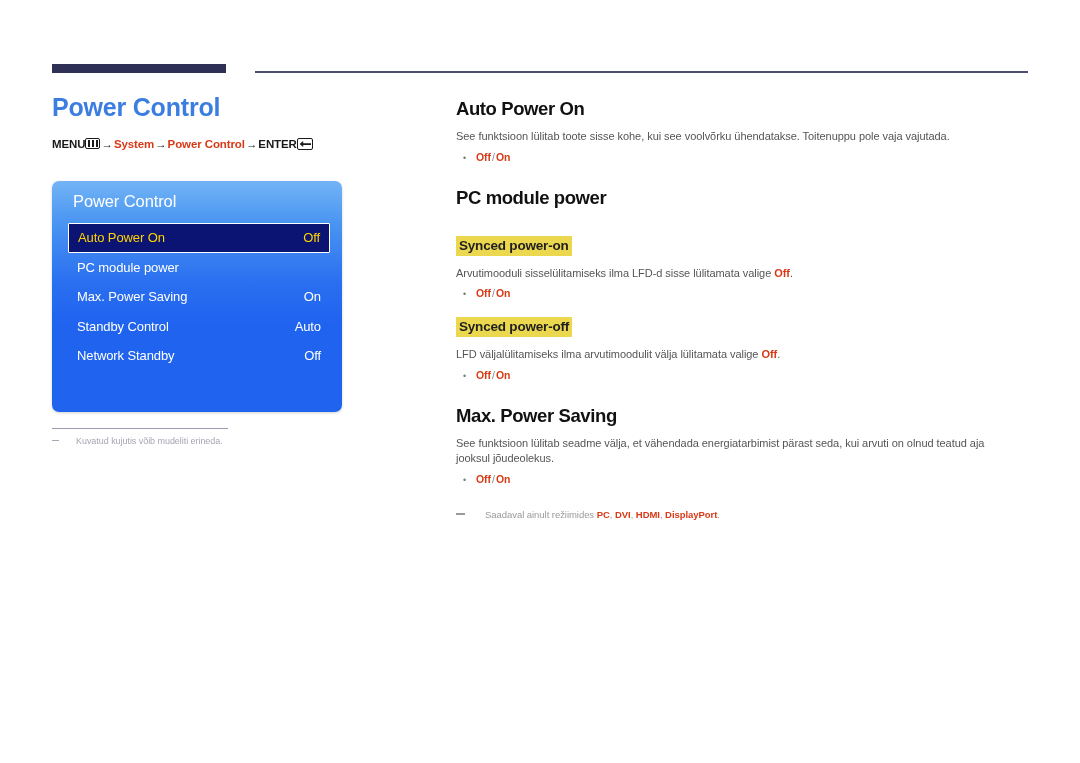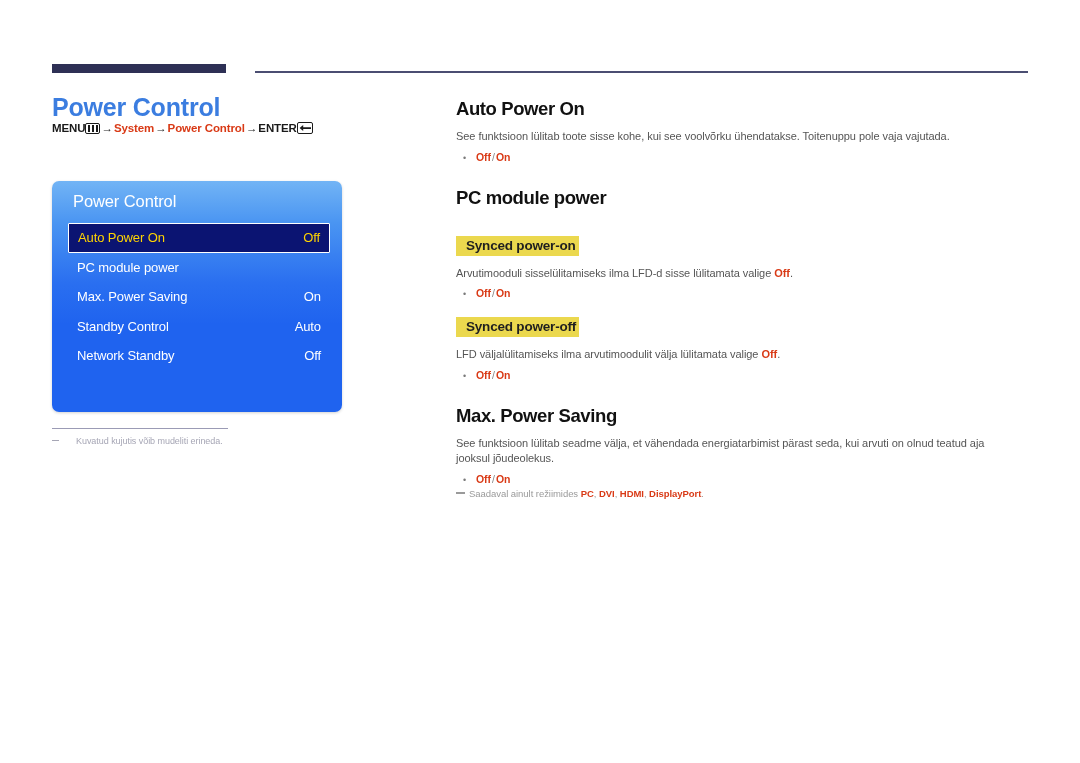--- a/index.html
+++ b/index.html
@@ -57,27 +57,27 @@
   }
   .page-title {
     font-size: 25px;
     font-weight: bold;
     color: #3b7de0;
     letter-spacing: -0.2px;
     margin: 0;
     line-height: 30px;
   }
   .breadcrumb {
+    margin-top: 16px;
     font-size: 11.5px;
     font-weight: bold;
     color: #1a1a1a;
     letter-spacing: -0.1px;
     white-space: nowrap;
     display: flex;
-    align-items: center;
   }
   .bc-red { color: #d93a16; }
   .bc-arrow { color: #1a1a1a; padding: 0 1px; font-weight: normal; }
 
   .icon-menu {
     display: inline-block;
     width: 15px;
     height: 11px;
     border: 1.5px solid #1a1a1a;
     border-radius: 2px;
@@ -232,37 +232,37 @@
   .bullet .opt { letter-spacing: -0.05px; }
   .bullet .opt .b { color: #d93a16; font-weight: bold; }
   .bullet .opt .sl { color: #888888; padding: 0 1px; }
 
   .h-hl {
     display: inline-block;
     font-size: 13.5px;
     font-weight: bold;
     color: #1f1f1f;
     background: #ebd84e;
-    padding: 1px 3px 2px 10px;
+    padding: 1px 3px 2px 3px;
     letter-spacing: -0.2px;
     margin: 0;
     line-height: 17px;
   }
 
   .spacer-24 { height: 24px; }
   .spacer-18 { height: 18px; }
   .spacer-10 { height: 10px; }
 
   .foot-note {
-    margin-top: 3px;
+    margin-top: 24px;
     font-size: 9.5px;
     color: #9a9a9a;
     letter-spacing: -0.05px;
     display: flex;
-    gap: 4px;
+    gap: 20px;
     align-items: baseline;
   }
   .foot-note .note-dash2 {
     display: inline-block;
     width: 9px;
     height: 2px;
     background: #9a9a9a;
     position: relative;
     top: -3px;
     flex: 0 0 auto;

